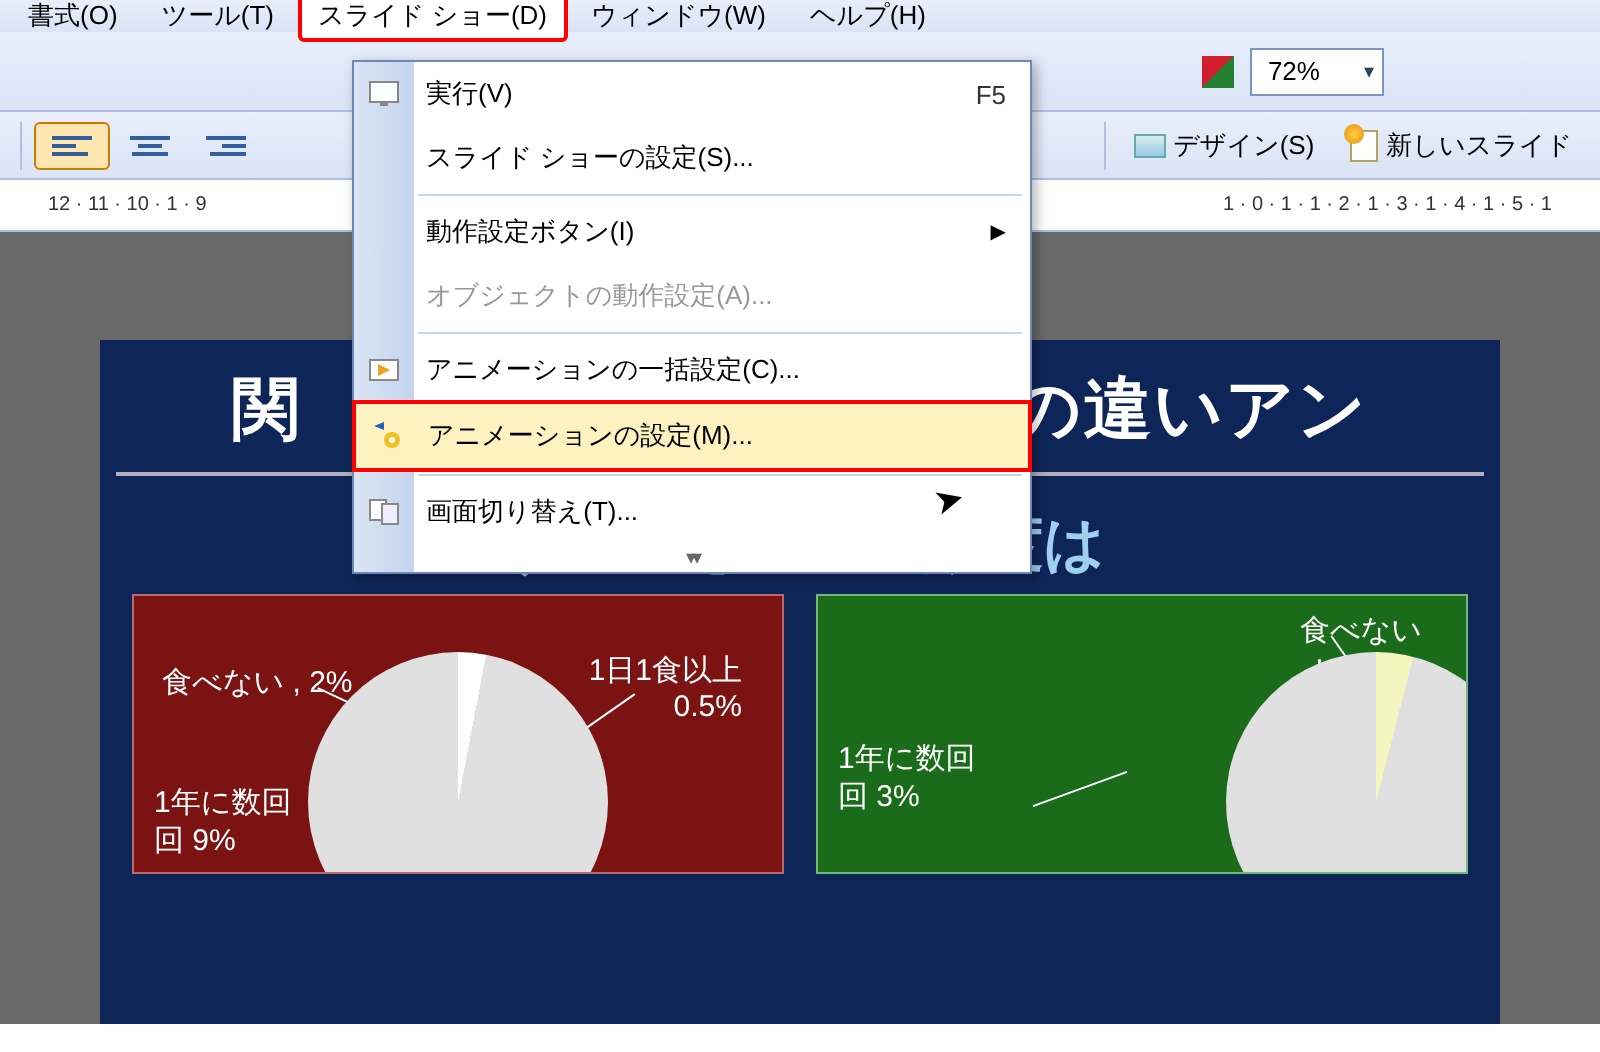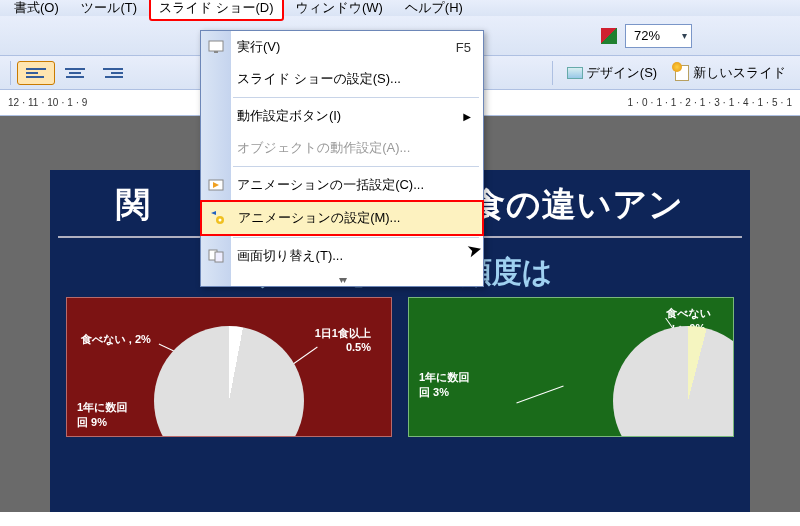--- a/index.html
+++ b/index.html
@@ -99,32 +99,32 @@
 
     
     .ruler {
       height: 26px;
       background: #fff;
       border-bottom: 1px solid #aec0e2;
       font-size: 10px;
       color: #333;
       display: flex;
       align-items: center;
-      padding: 0 8px;
+      padding: 0 24px;
       gap: 4px;
       white-space: nowrap;
     }
     .ruler span { display:inline-block; }
 
     
     .dropdown {
       position: absolute;
       top: 30px;
-      left: 200px;
-      width: 284px;
+      left: 176px;
+      width: 340px;
       background: #fff;
       border: 1px solid #6d87b8;
       box-shadow: 2px 2px 6px rgba(0,0,0,0.3);
       z-index: 100;
     }
     .dropdown-strip {
       position: absolute;
       left: 0; top: 0; bottom: 0;
       width: 30px;
       background: linear-gradient(to right, #dae5f5, #c5d4ee);
@@ -215,22 +215,22 @@
       width: 150px; height: 150px;
       border-radius: 50%;
       background: conic-gradient(#fff 0 3%, #e0e0e0 3% 100%);
     }
     .pie-stub.green {
       background: conic-gradient(#f5f5c0 0 4%, #e0e0e0 4% 100%);
       left: auto; right: -30px; transform:none;
     }
     .label-line {
       position: absolute;
-      font-size: 11px;
-      font-weight: bold;
+      font-size: 15px;
+      font-weight: normal;
       white-space: nowrap;
     }
     .leader {
       position:absolute;
       width: 40px; height: 1px; background:#fff;
     }
 
     .cursor-arrow {
       position: absolute;
       top: 239px; left: 467px;

